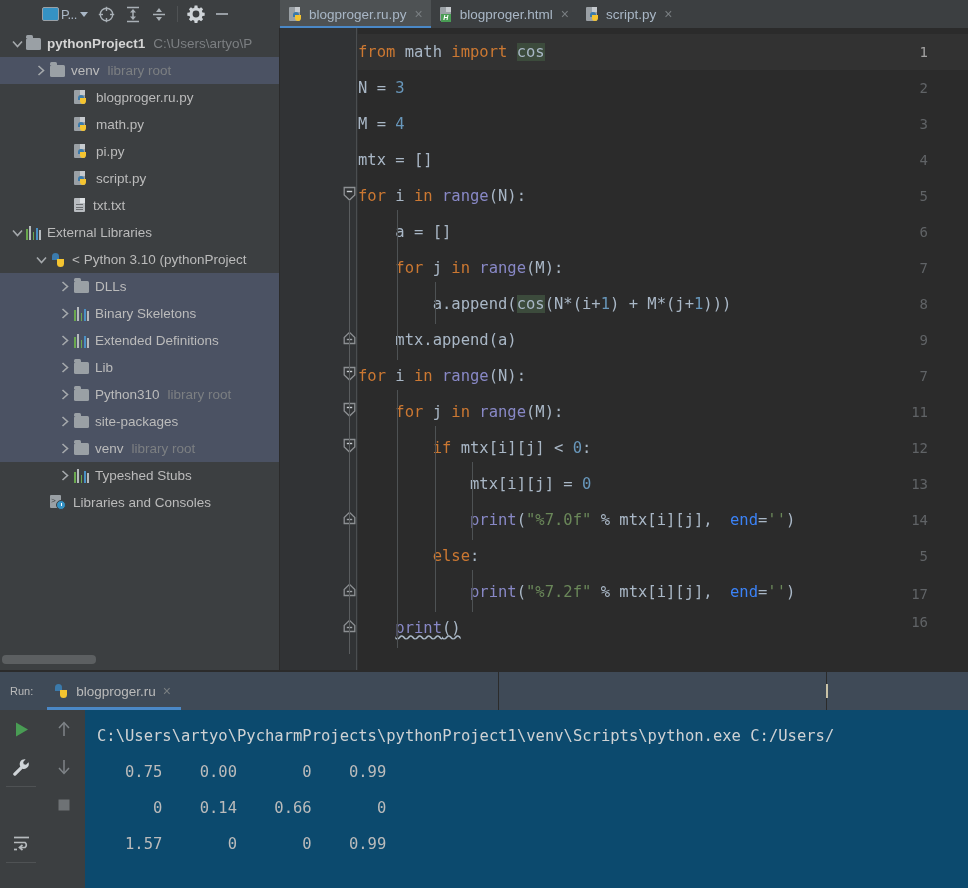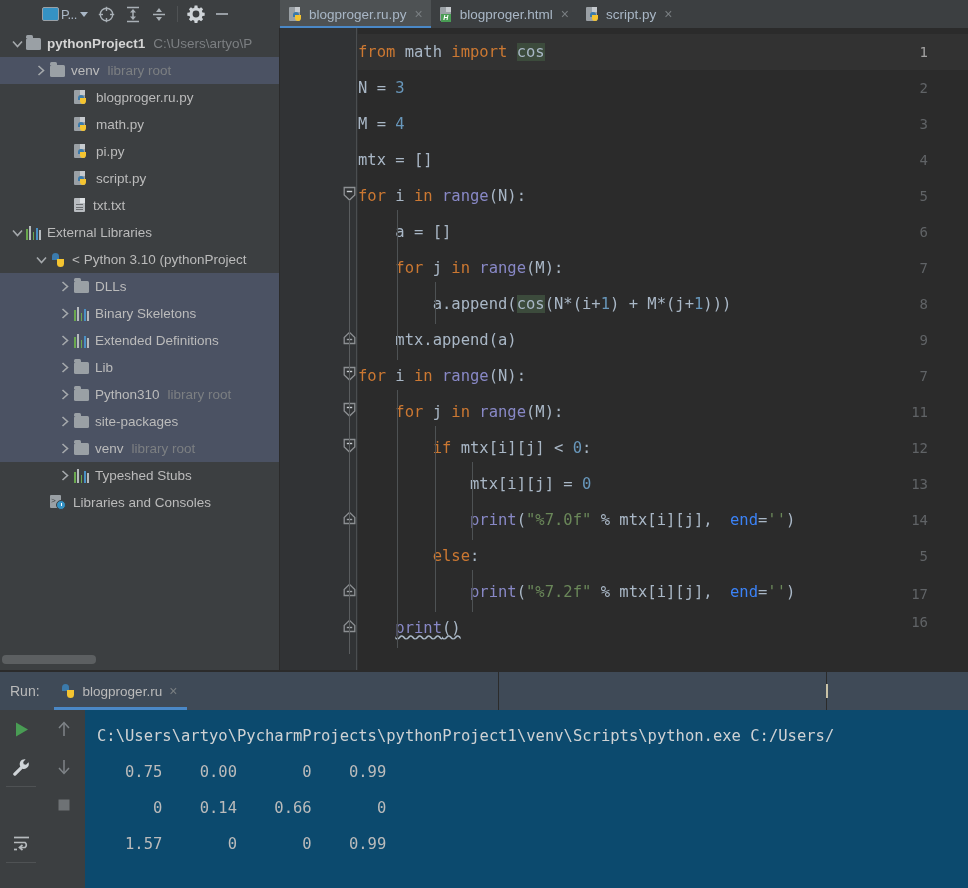--- a/index.html
+++ b/index.html
@@ -171,21 +171,21 @@
   .kw2{ color:#3b82f6;margin-left:8px; }      
   .hl { background:#3c4b3c; } 
   .squig { text-decoration: underline wavy #a9b7c6; text-decoration-skip-ink:none; }
 
   
   .runpanel { position:absolute; left:0; top:672px; width:968px; height:216px; background:#3c3f41; }
   .run-head {
     position:absolute; left:0; top:0; width:968px; height:38px; background:#3f4a57;
     display:flex; align-items:center;
   }
-  .run-label { margin-left:10px; color:#bbbbbb; font-size:14px; }
+  .run-label { margin-left:10px; color:#bbbbbb; font-size:11px; }
   .run-tab {
     margin-left:14px; height:38px; display:flex; align-items:center; gap:7px;
     padding:0 10px 0 6px; position:relative; cursor:pointer; color:#bbbbbb; font-size:13.5px;
   }
   .run-tab.active:after {
     content:""; position:absolute; left:0; right:0; bottom:0; height:3px; background:#4a88c7;
   }
   .run-tab .tclose { color:#7a7f82; font-size:14px; }
   .rh-div { position:absolute; top:0; width:1px; height:38px; background:#2b2b2b; }
   .rh-bar { position:absolute; top:12px; width:2px; height:14px; background:#c9c2a6; }

